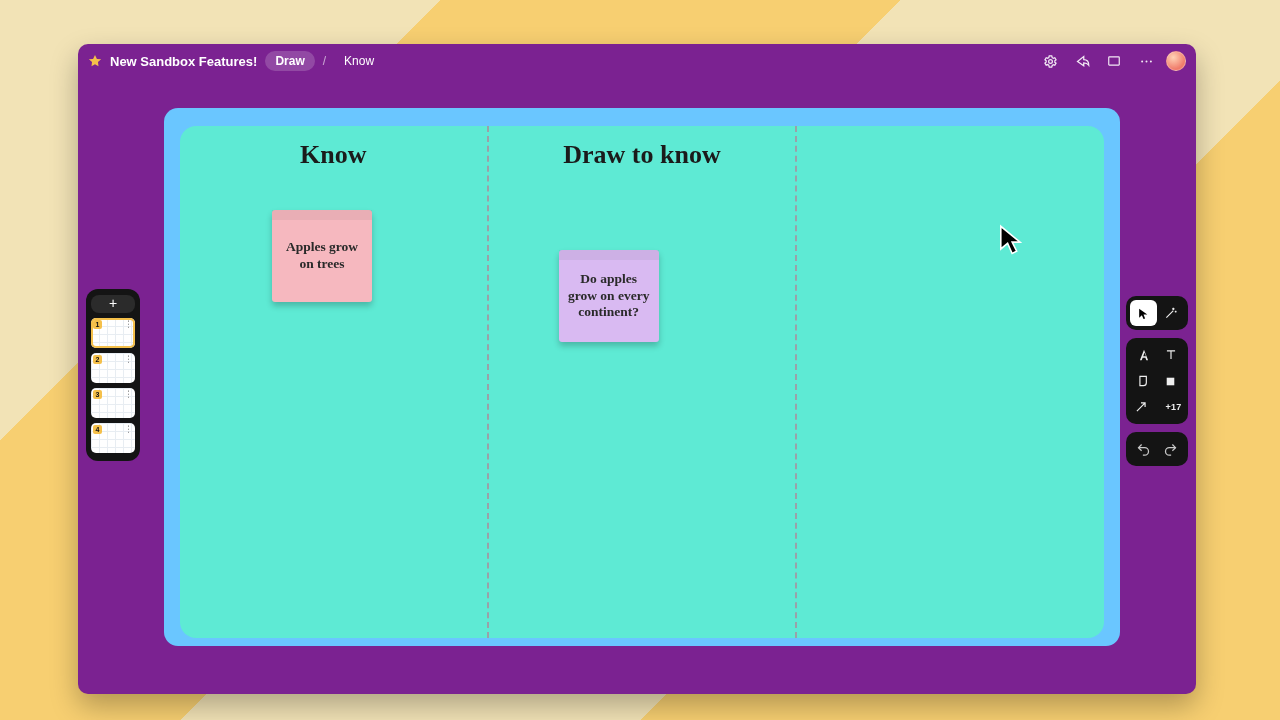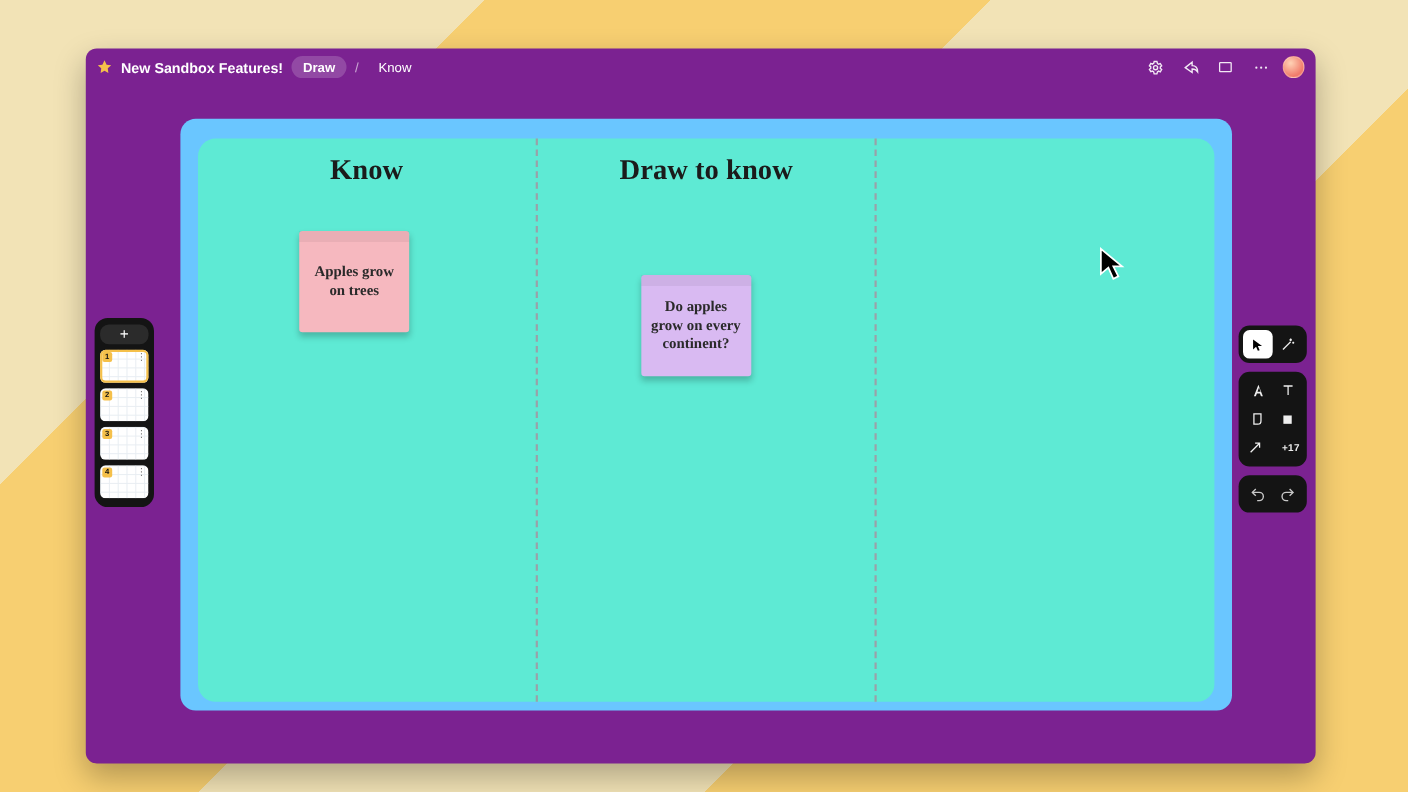--- a/index.html
+++ b/index.html
@@ -208,21 +208,21 @@
   <div class="board-frame">
     <div class="board">
       <div class="col">
         <div class="col-title">Know</div>
         <div class="sticky pink" style="left:52px; top:84px;margin-left:40px;">
           <span>Apples grow on trees</span>
         </div>
       </div>
       <div class="col">
         <div class="col-title">Draw to know</div>
-        <div class="sticky purple" style="left:70px; top:124px;margin-left:24px;">
+        <div class="sticky purple" style="left:70px; top:124px;">
           <span>Do apples grow on every continent?</span>
         </div>
       </div>
       <div class="col">
 
         <span class="cursor" style="left:200px; top:98px;">
           <svg viewBox="0 0 24 30" width="28" height="34">
             <path d="M3 2 L3 22 L9 17 L13 26 L17 24 L13 16 L20 16 Z" fill="#000" stroke="#fff" stroke-width="1.4"></path>
           </svg>
         </span>

